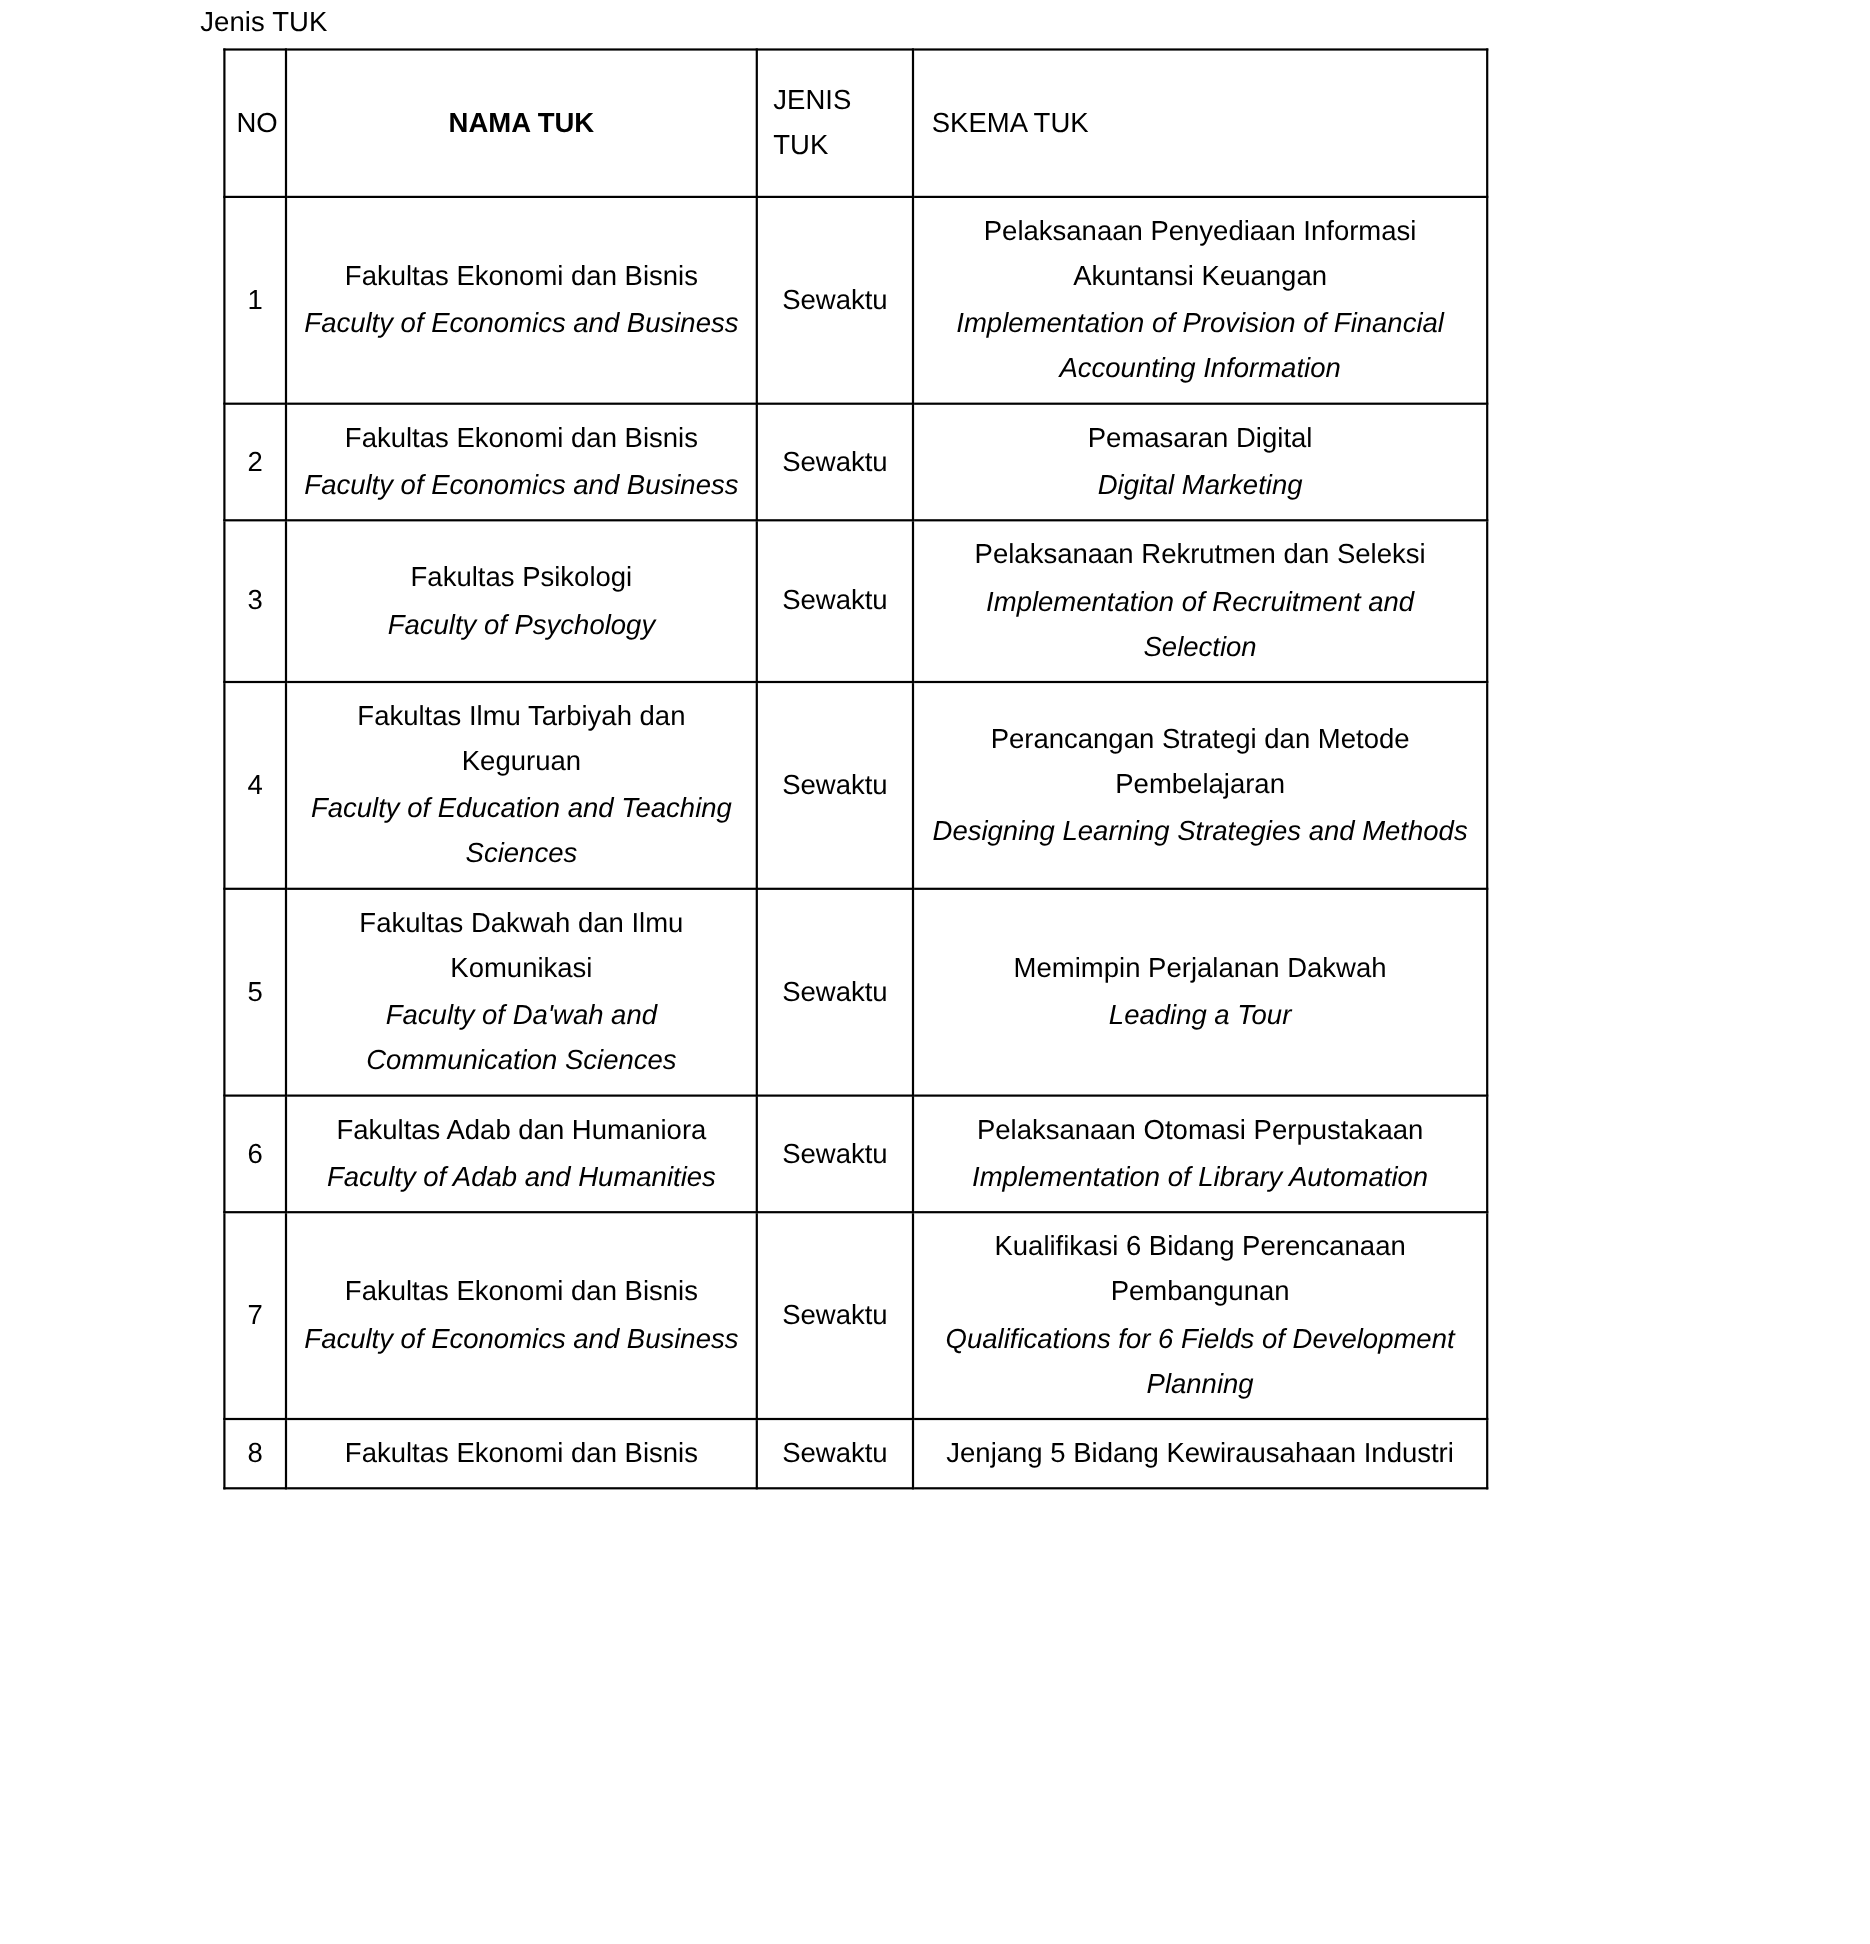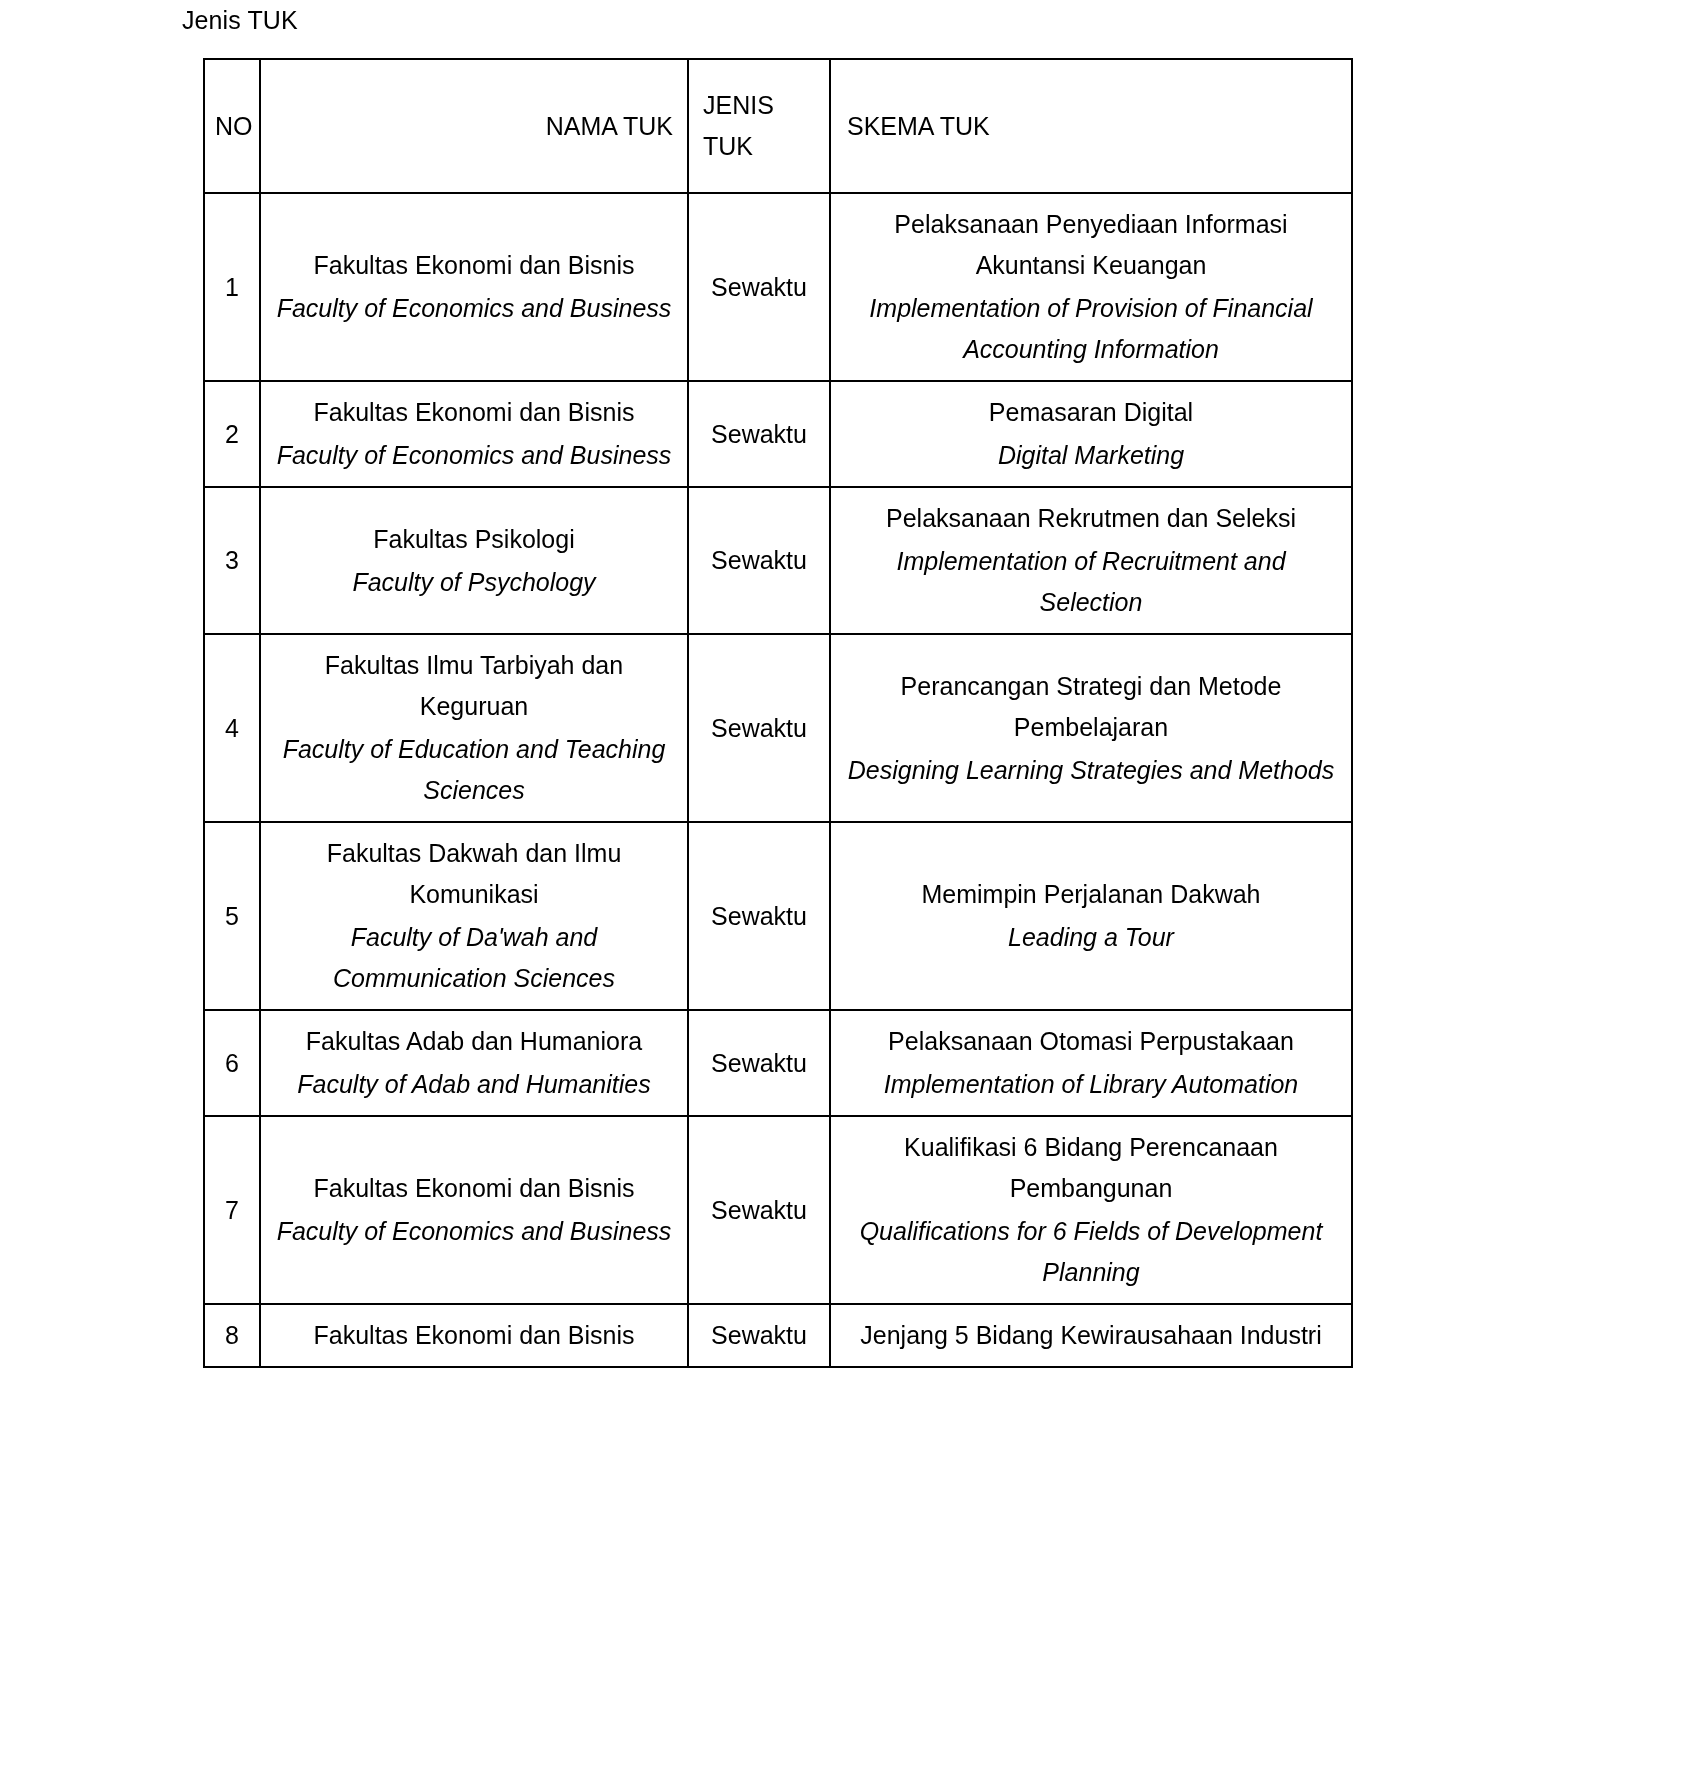--- a/index.html
+++ b/index.html
@@ -25,21 +25,21 @@
     left: 182px;
     top: 2px;
     font-size: 25px;
     font-weight: normal;
     letter-spacing: 0.1px;
     line-height: 36px;
   }
   .table-wrap {
     position: absolute;
     left: 182px;
-    top: 58px;
+    top: 44px;
     width: 1148px;
     padding-left: 21px;
   }
   table.tuk {
     border-collapse: collapse;
     table-layout: fixed;
     width: 1148px;
     border: 2px solid #000;
   }
   table.tuk td, table.tuk th {
@@ -58,21 +58,21 @@
 
   thead th {
     font-weight: bold;
     font-size: 24px;
     line-height: 38px;
     height: 112px;
     padding-top: 8px;
     padding-bottom: 8px;
   }
   thead th.h-no    { text-align: left; padding-left: 10px; }
-  thead th.h-nama  { text-align: right; }
+  thead th.h-nama  { text-align: center; font-weight: bold; }
   thead th.h-jenis { text-align: left; padding-left: 14px; margin-left: 32px; }
   thead th.h-skema { text-align: left; padding-left: 16px; border-radius: 24px; }
 
   td.cell-no {
     text-align: left;
     padding-left: 14px;
     padding-right: 6px;
     font-size: 26px;
   }
   td.cell-nama { padding-left: 16px; padding-right: 6px; border-radius: 11px; }

